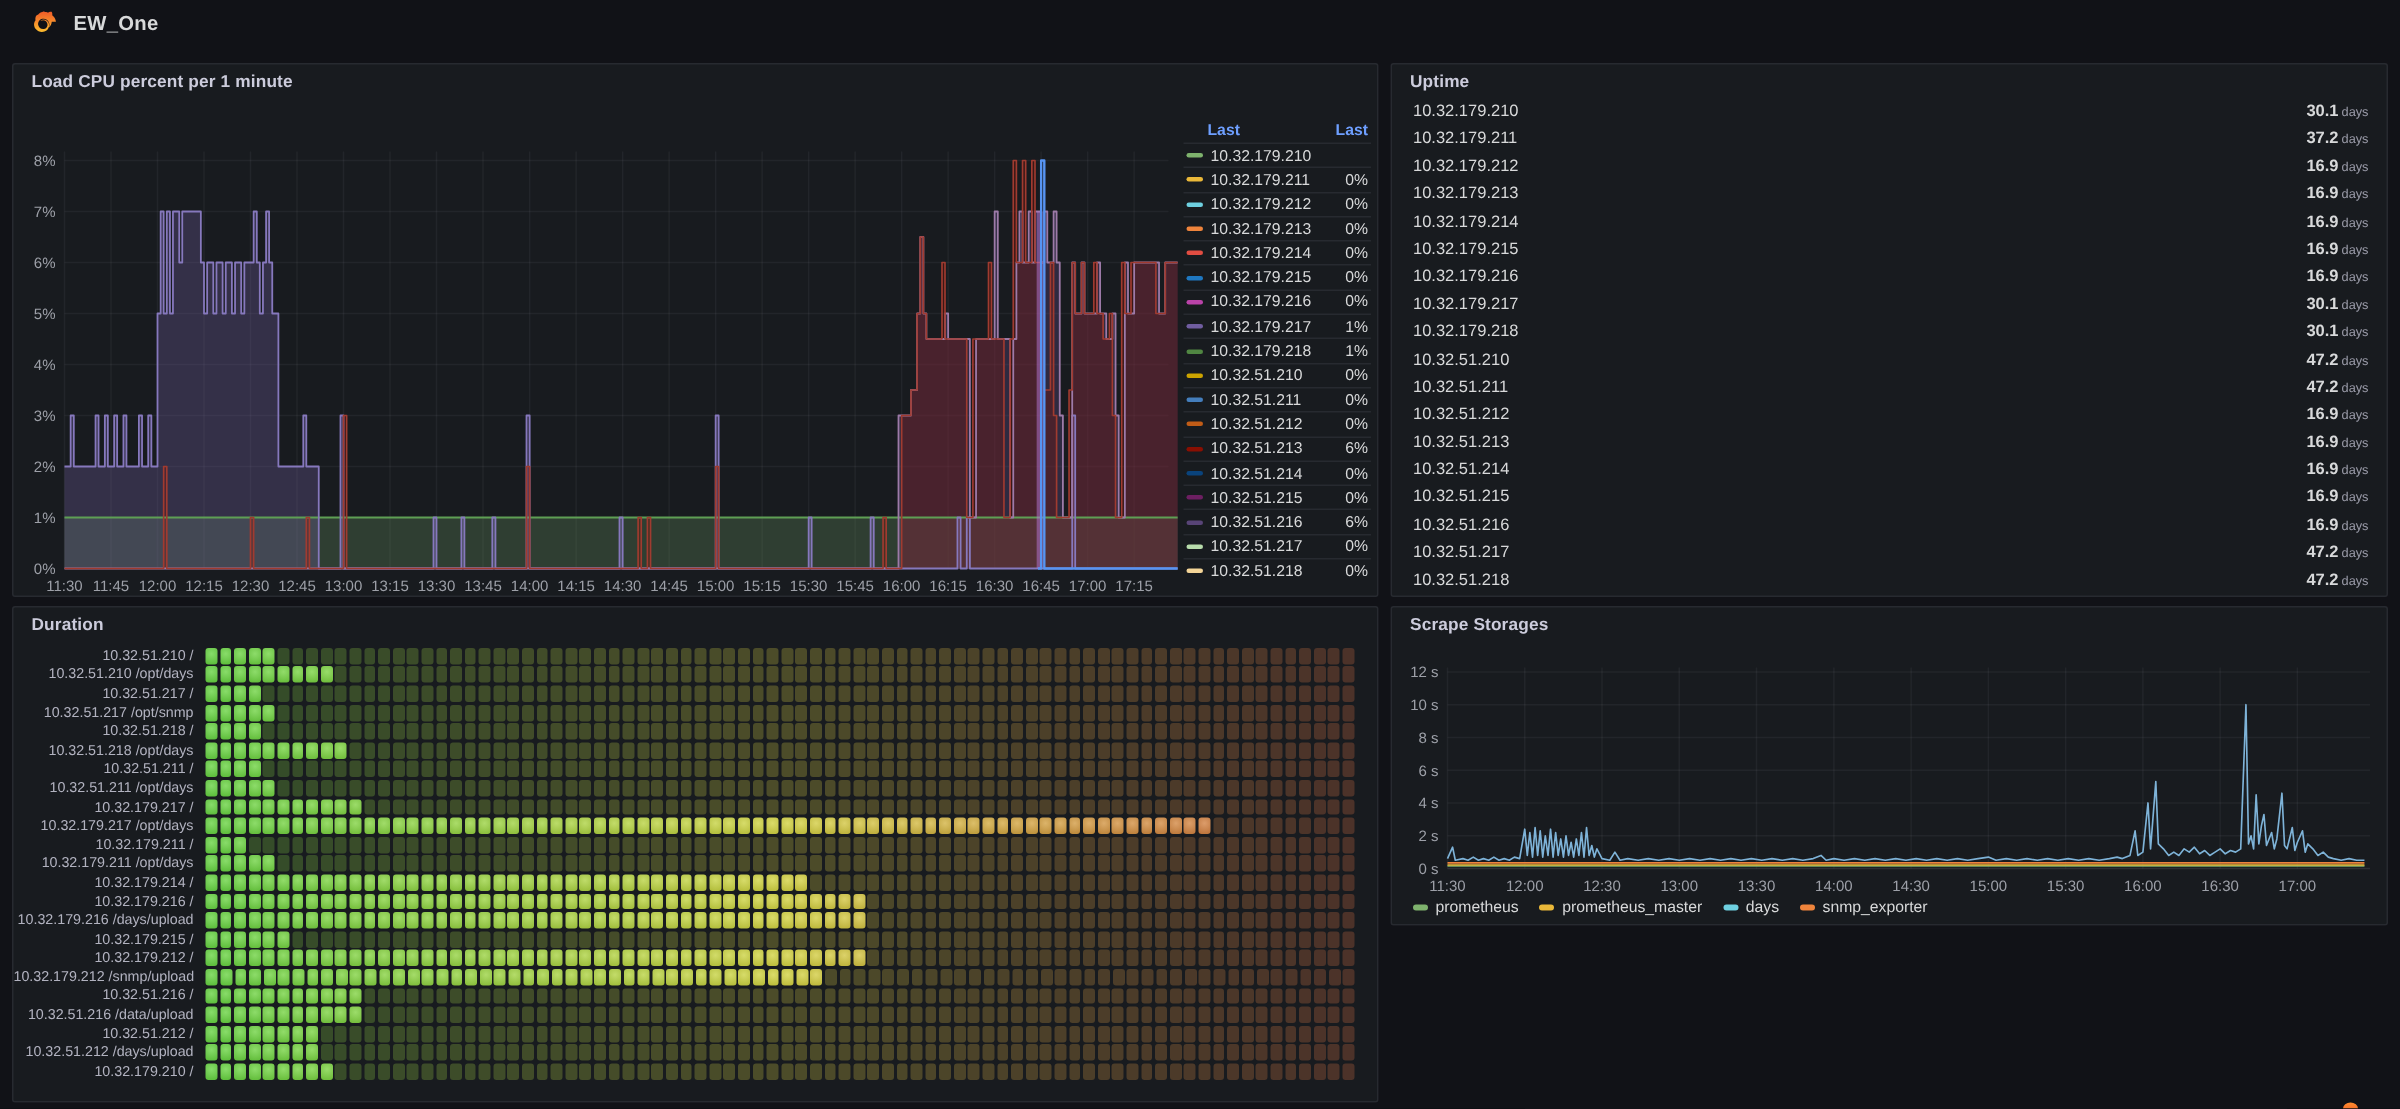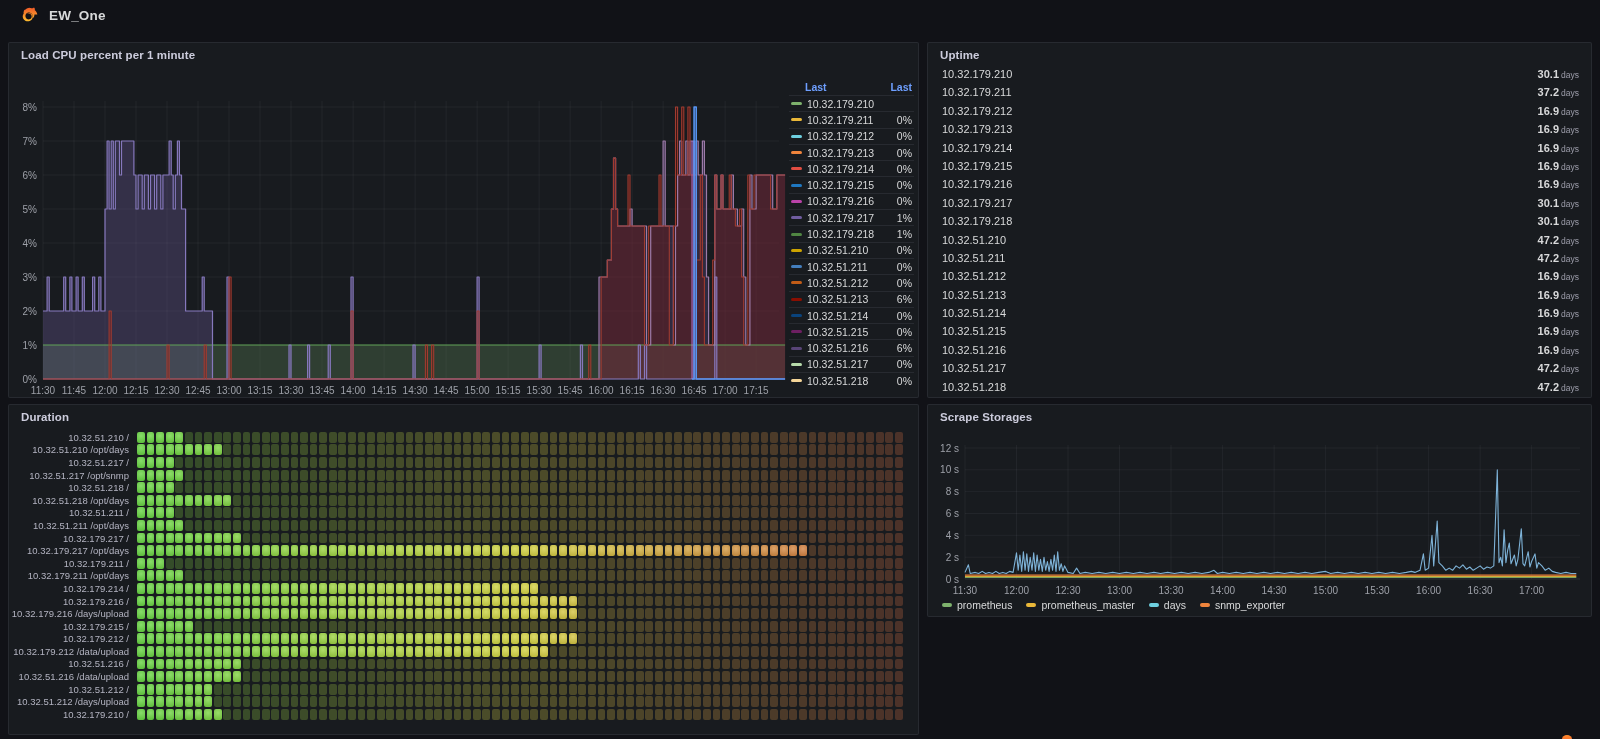--- a/index.html
+++ b/index.html
@@ -1773,21 +1773,21 @@
             <span class="st-cell" style="background: rgb(76, 54, 41);"></span>
             <span class="st-cell" style="background: rgb(76, 53, 41);"></span>
             <span class="st-cell" style="background: rgb(76, 53, 41);"></span>
             <span class="st-cell" style="background: rgb(76, 52, 41);"></span>
             <span class="st-cell" style="background: rgb(76, 51, 41);"></span>
             <span class="st-cell" style="background: rgb(76, 51, 41);"></span>
             <span class="st-cell" style="background: rgb(76, 50, 41);"></span>
           </div>
         </div>
         <div class="st-row">
-          <div class="st-label">10.32.179.212 /data/upload</div>
+          <div class="st-label">10.32.179.212 /snmp/upload</div>
           <div class="st-cells">
             <span class="st-cell" style="background: radial-gradient(circle at 50% 35%, rgb(135, 220, 106), rgb(87, 186, 54));"></span>
             <span class="st-cell" style="background: radial-gradient(circle at 50% 35%, rgb(137, 220, 106), rgb(89, 186, 54));"></span>
             <span class="st-cell" style="background: radial-gradient(circle at 50% 35%, rgb(139, 220, 106), rgb(92, 186, 54));"></span>
             <span class="st-cell" style="background: radial-gradient(circle at 50% 35%, rgb(141, 220, 106), rgb(94, 186, 54));"></span>
             <span class="st-cell" style="background: radial-gradient(circle at 50% 35%, rgb(143, 220, 106), rgb(97, 186, 54));"></span>
             <span class="st-cell" style="background: radial-gradient(circle at 50% 35%, rgb(146, 220, 106), rgb(99, 186, 54));"></span>
             <span class="st-cell" style="background: radial-gradient(circle at 50% 35%, rgb(148, 220, 106), rgb(102, 186, 54));"></span>
             <span class="st-cell" style="background: radial-gradient(circle at 50% 35%, rgb(150, 220, 106), rgb(104, 186, 54));"></span>
             <span class="st-cell" style="background: radial-gradient(circle at 50% 35%, rgb(152, 220, 106), rgb(107, 186, 54));"></span>

